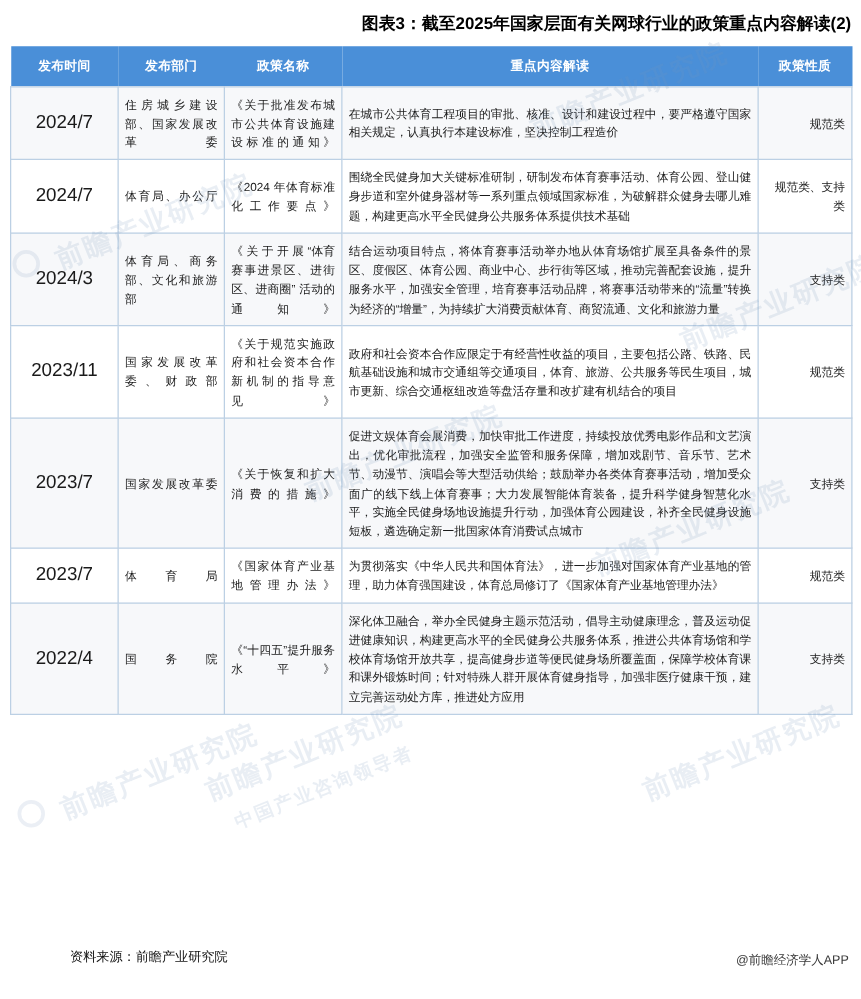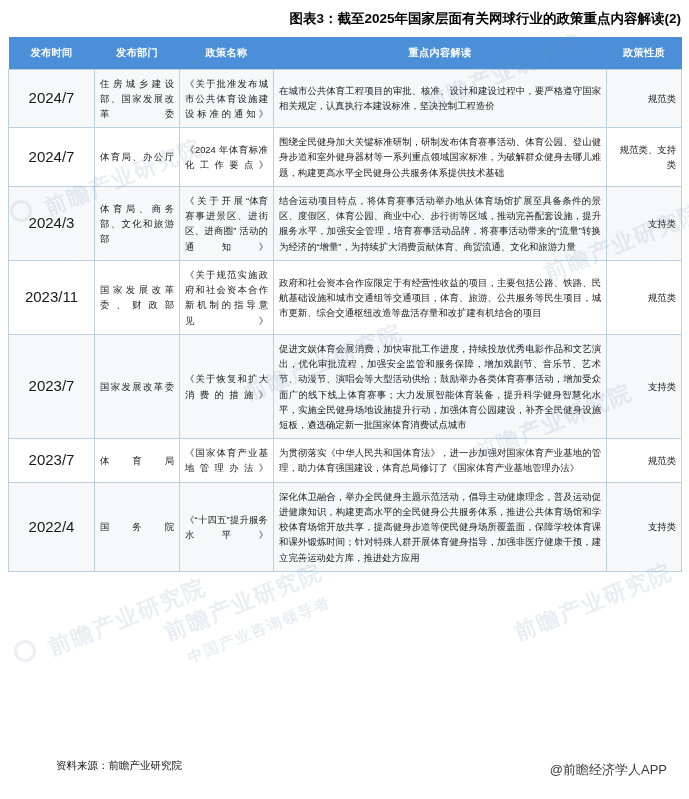--- a/index.html
+++ b/index.html
@@ -107,23 +107,23 @@
   }
   .source-text {
     position: absolute;
     left: 0;
     top: 4px;
     font-size: 10.5px;
     color: #111111;
   }
   .brand-text {
     position: absolute;
-    right: 14px;
+    right: 2px;
     top: 6px;
-    font-size: 13px;
+    font-size: 10px;
     color: #3a3a3a;
   }
 
   
   .watermarks {
     position: absolute;
     inset: 0;
     pointer-events: none;
     overflow: hidden;
     z-index: 5;

